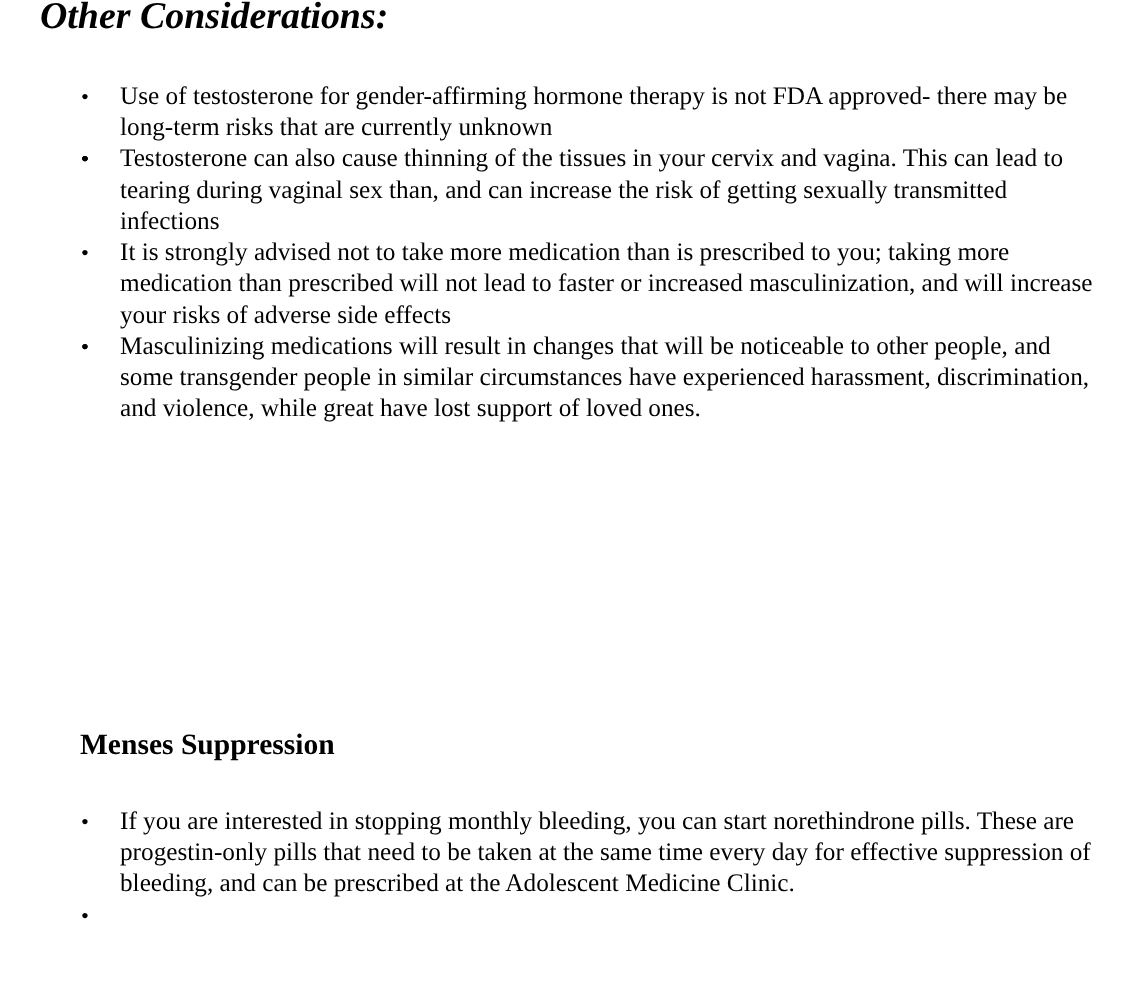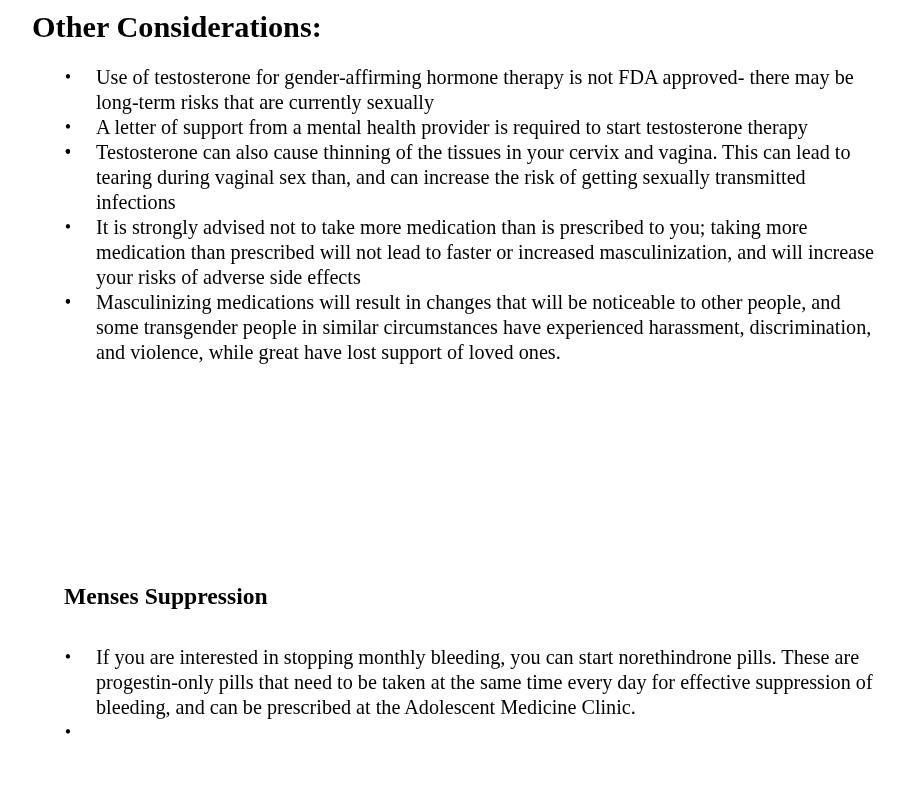--- a/index.html
+++ b/index.html
@@ -24,21 +24,22 @@
       width: 898px;
     }
     .heading {
       font-weight: bold;
       margin: 0;
       line-height: 25px;
     }
     .heading-main {
       position: absolute;
       left: 32px;
-      top: 15px;
+      top: 0;
+      font-style: italic;
     }
     .list {
       list-style: none;
       margin: 0;
       padding: 0;
       position: absolute;
       left: 0;
       width: 898px;
     }
     .list-1 { top: 65px; }
@@ -66,25 +67,24 @@
 </head>
 <body>
 
 <div class="page">
 
   <h2 class="heading heading-main">Other Considerations:</h2>
 
   <ul class="list list-1">
     <li>
       <span class="bullet">•</span>
-      <span>Use of testosterone for gender-affirming hormone therapy is not FDA approved- there may be long-term risks that are currently sexually</span>
+      <span>Use of testosterone for gender-affirming hormone therapy is not FDA approved- there may be long-term risks that are currently unknown</span>
     </li>
     <li>
       <span class="bullet">•</span>
-      <span>A letter of support from a mental health provider is required to start testosterone therapy</span>
     </li>
     <li>
       <span class="bullet">•</span>
     </li>
     <li>
       <span class="bullet">•</span>
     </li>
     <li>
       <span class="bullet">•</span>
       <span>Testosterone can also cause thinning of the tissues in your cervix and vagina. This can lead to tearing during vaginal sex than, and can increase the risk of getting sexually transmitted infections</span>

